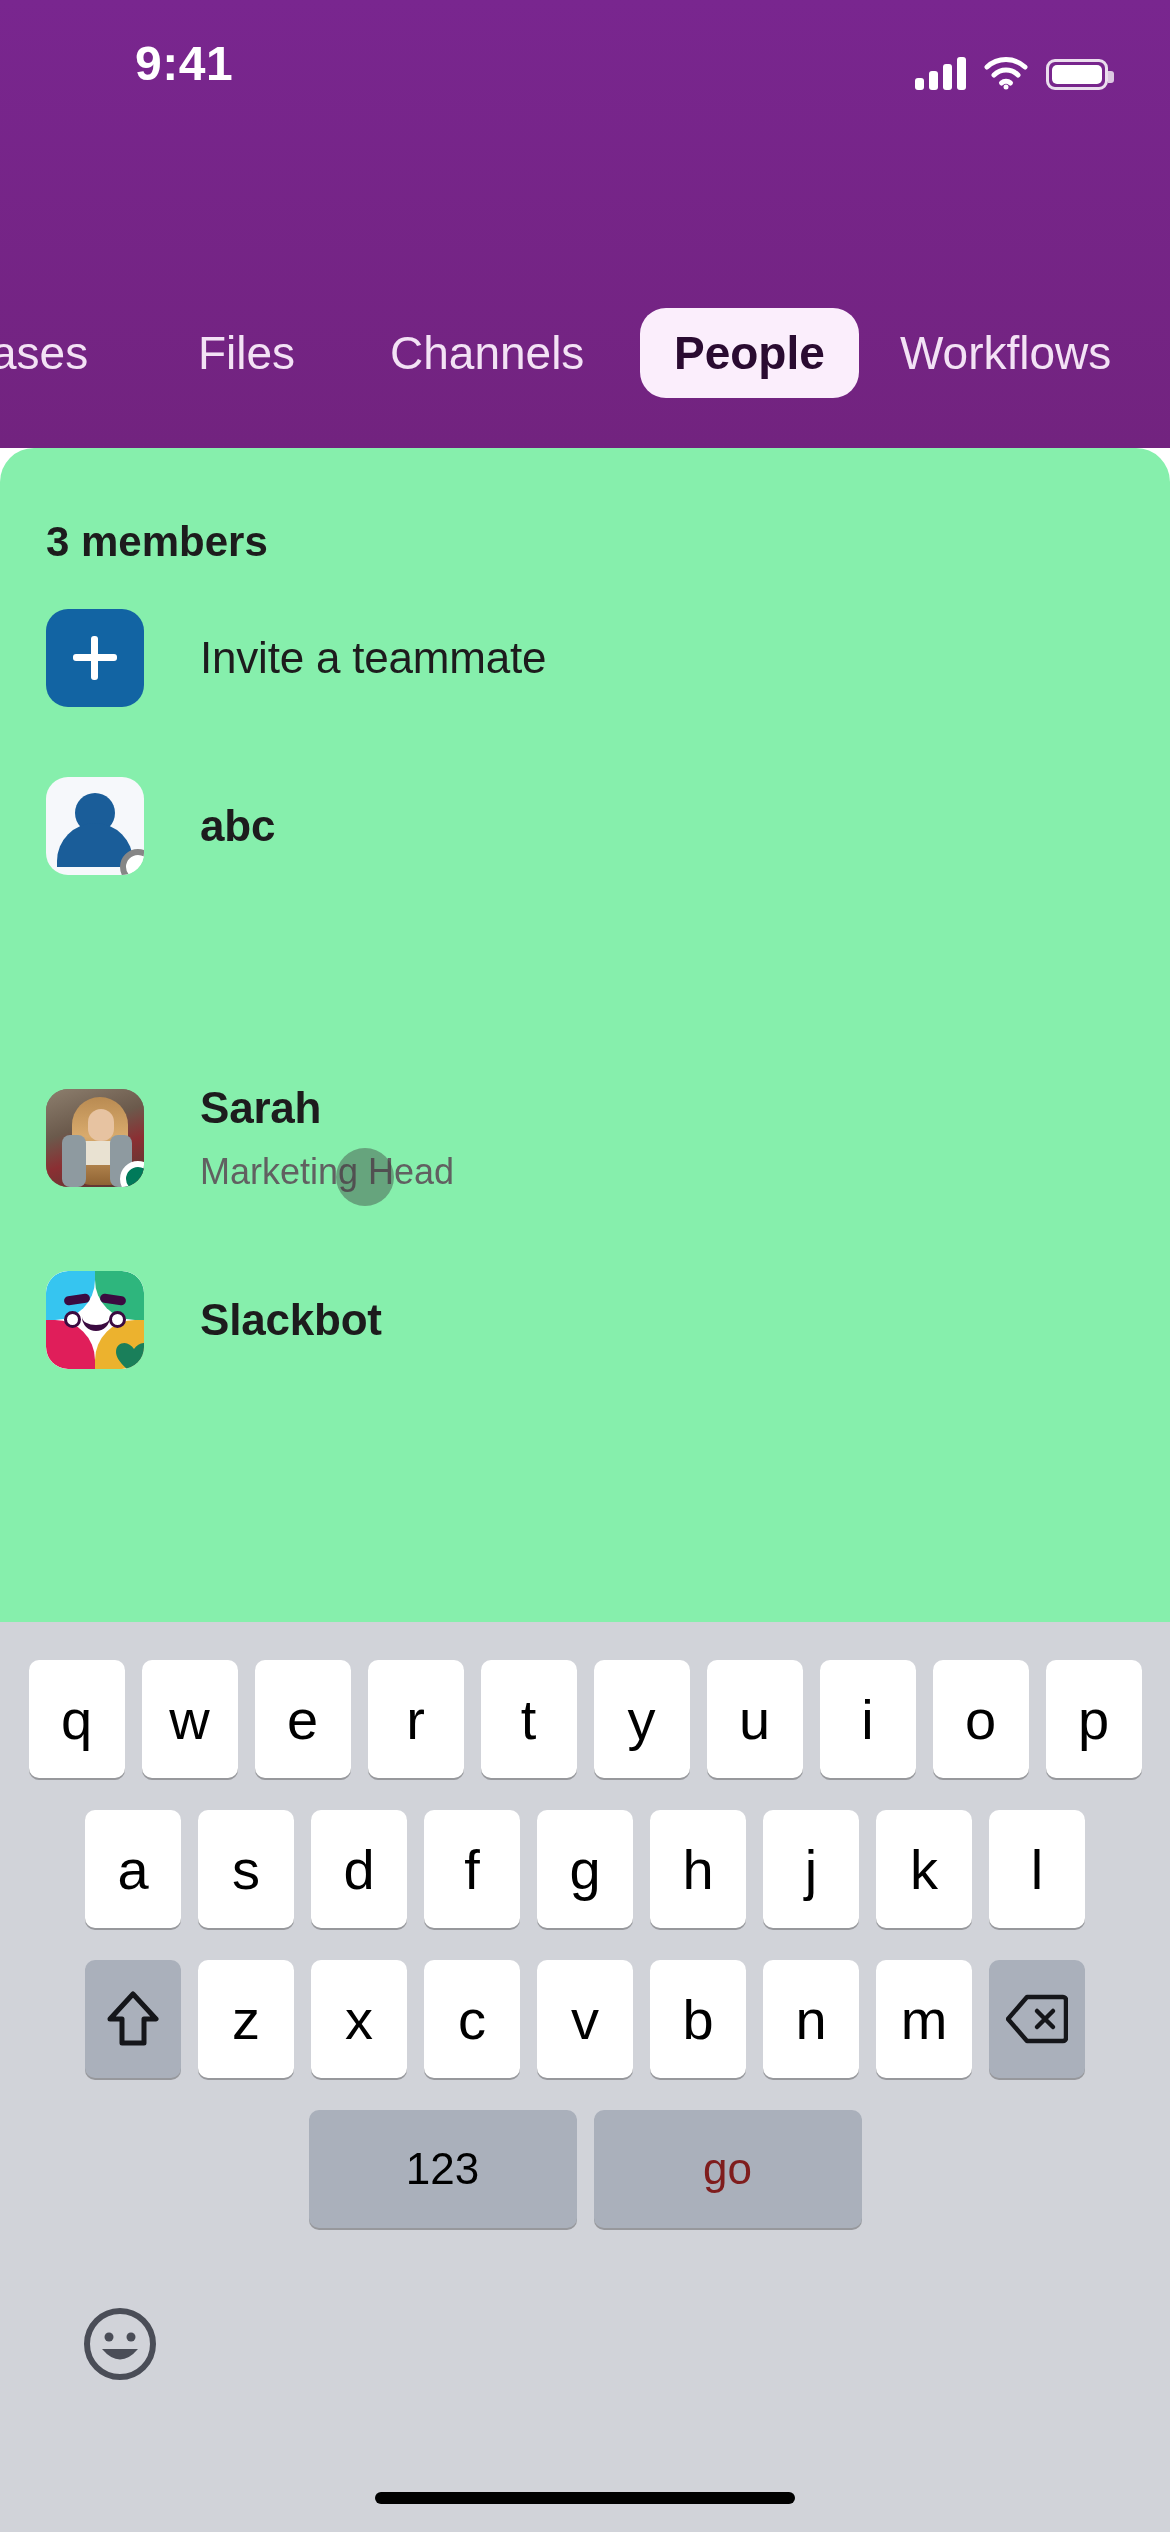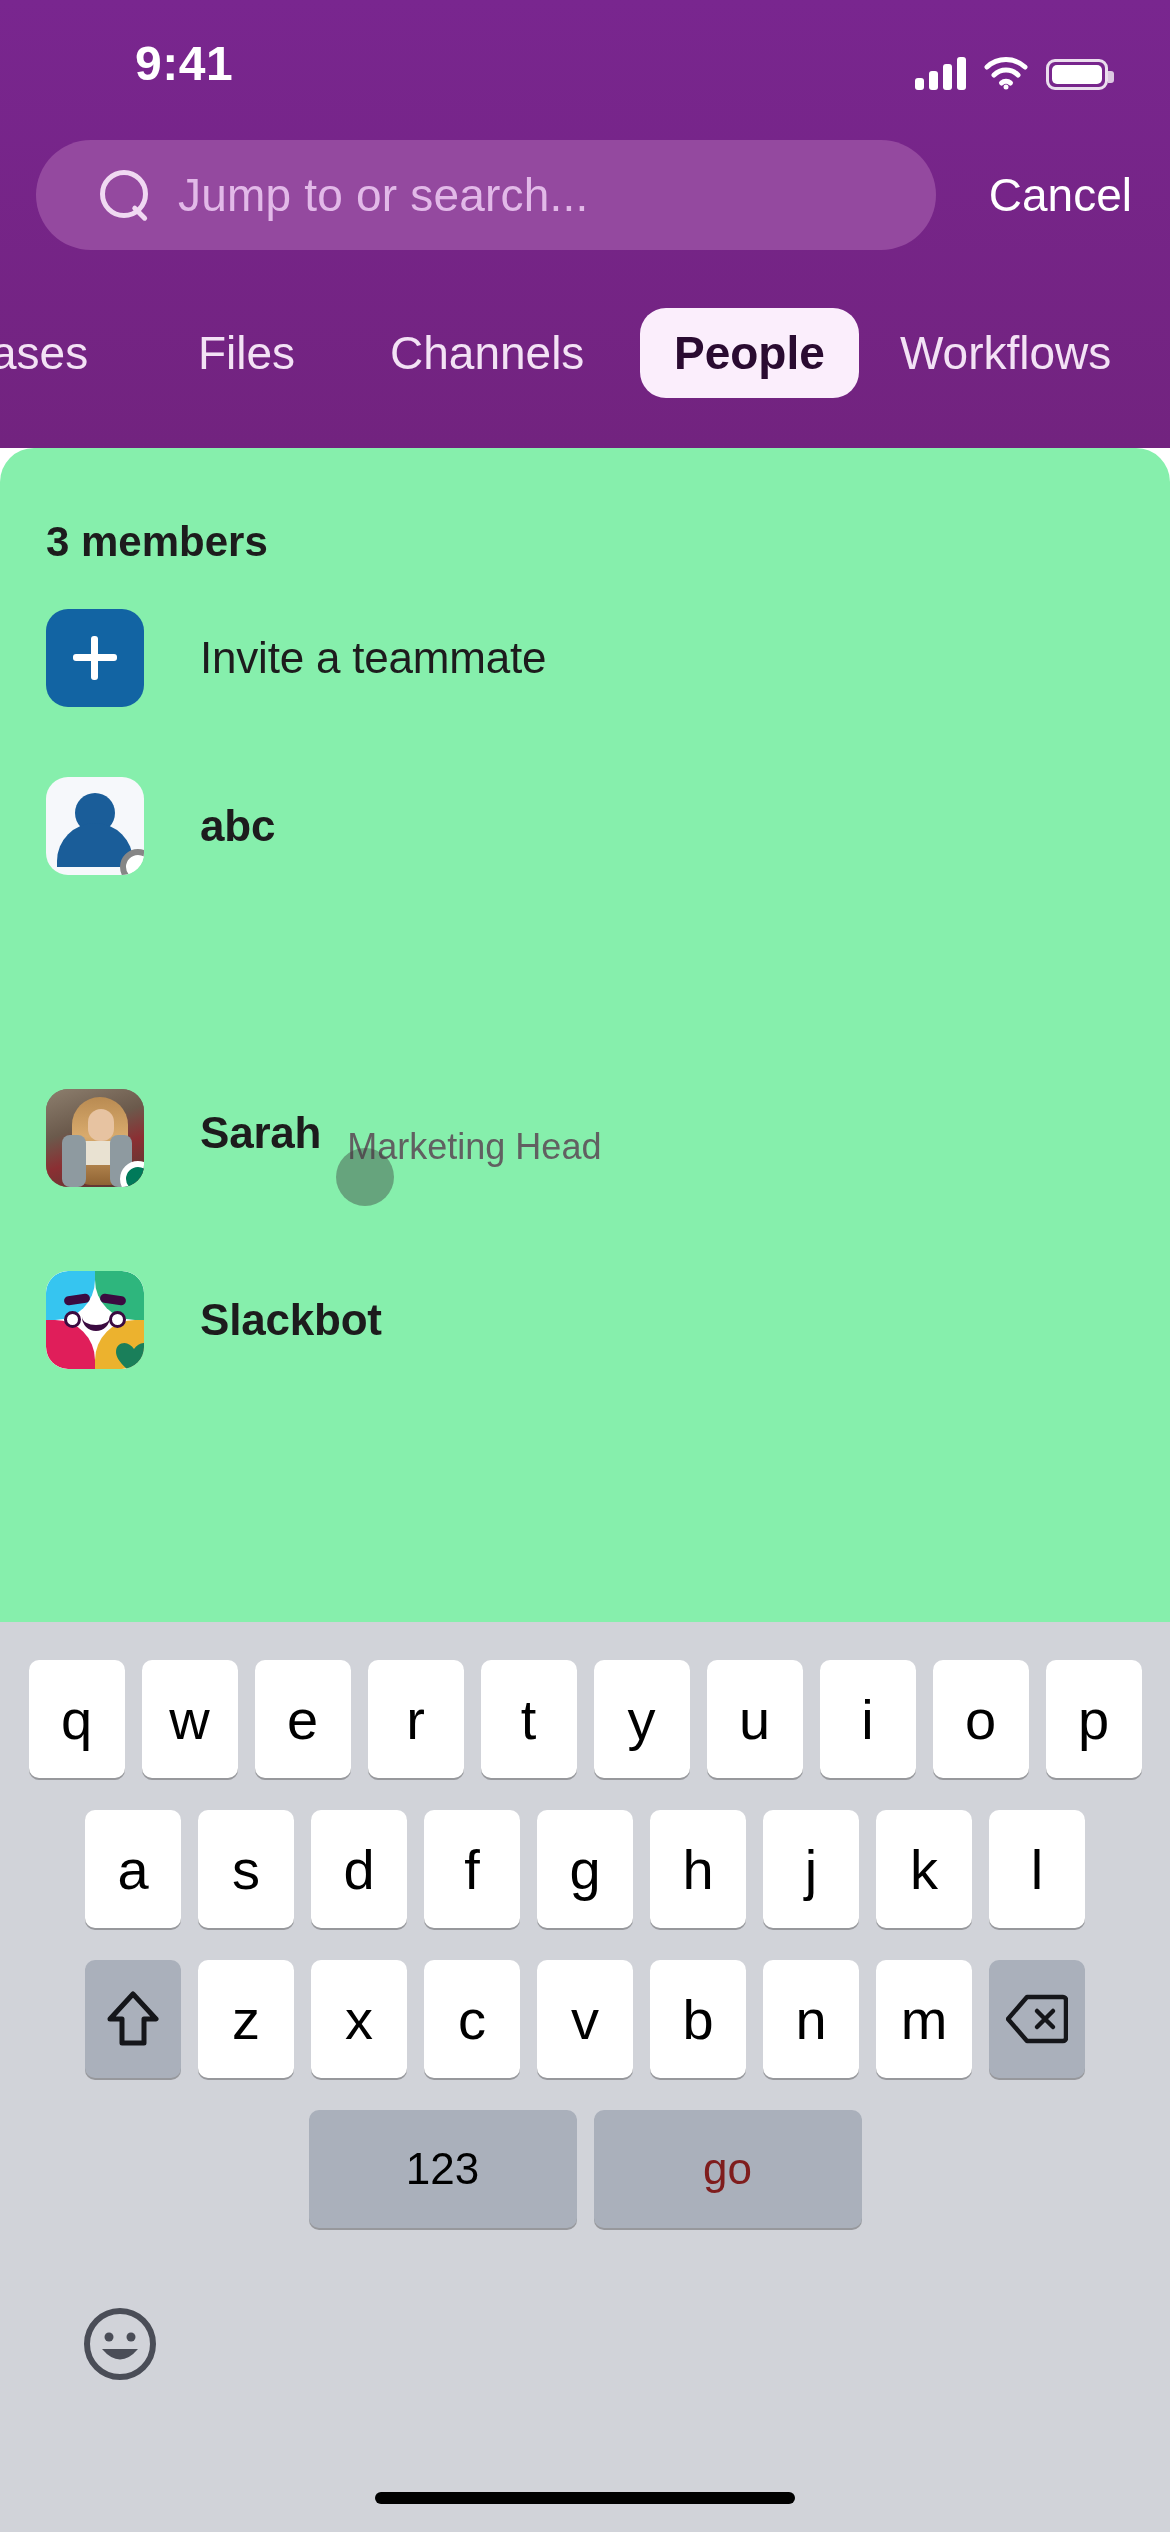--- a/index.html
+++ b/index.html
@@ -66,21 +66,21 @@
   
   .sheet {
     position:absolute; left:0; top:448px; width:1170px; height:1174px;
     background:#86efac; border-radius:34px 34px 0 0;
   }
   .members-title { position:absolute; left:46px; top:70px; font-size:42px; font-weight:700; color:#1d1c1d; }
 
   .row { position:absolute; left:46px; width:1080px; height:120px; display:flex; align-items:center; }
   .row .label { font-size:44px; color:#1d1c1d; font-weight:700; letter-spacing:-.2px; }
   .row .label.reg { font-weight:400; }
-  .names { display:flex; flex-direction:row; justify-content:space-between;gap:26px; }
+  .names { display:flex; flex-direction:column; justify-content:space-between; }
   .sub { font-size:36px; color:#616061; margin-top:18px; }
 
   .av { position:relative; width:98px; height:98px; border-radius:22px; flex:0 0 auto; margin-right:56px; }
   .av.invite { background:#1264a3; display:flex; align-items:center; justify-content:center; }
   .plus { position:relative; width:44px; height:44px; }
   .plus::before, .plus::after { content:""; position:absolute; background:#ffffff; border-radius:3px; }
   .plus::before { left:0; top:18px; width:44px; height:7px; }
   .plus::after { left:18px; top:0; width:7px; height:44px; }
 
   .av.sil { background:#f6f8fb; overflow:hidden; }
@@ -180,27 +180,20 @@
             <path d="M17.5 27 A7 7 0 0 1 26.5 27" stroke="#fff" stroke-width="5" fill="none" stroke-linecap="round"></path>
             <circle cx="22" cy="31" r="2.5" fill="#fff"></circle>
           </svg>
         </span>
         <span class="batt">
             <b></b>
           </span>
       </div>
     </div>
 
-    <div class="searchrow">
-      <div class="searchbar">
-        <span class="search-ico"></span>
-        <span class="search-ph">Jump to or search...</span>
-      </div>
-      <div class="cancel">Cancel</div>
-    </div>
 
     <div class="tabs">
       <div class="tab" style="left:-32px;">vases</div>
       <div class="tab" style="left:198px;">Files</div>
       <div class="tab" style="left:390px;">Channels</div>
       <div class="tab sel" style="left:640px;">People</div>
       <div class="tab" style="left:900px;">Workflows</div>
     </div>
   </div>
 

